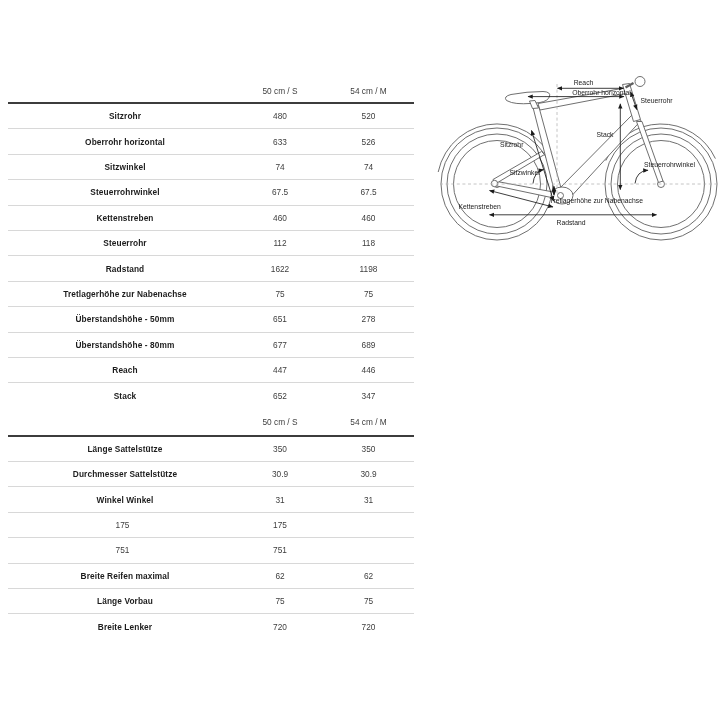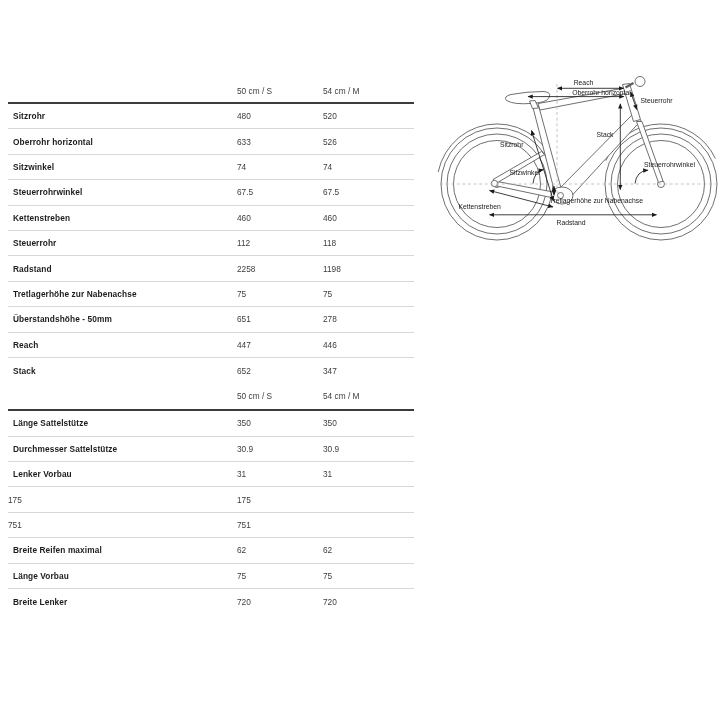--- a/index.html
+++ b/index.html
@@ -1,20 +1,20 @@
 <!DOCTYPE html>
 <html><head>
 <meta charset="utf-8">
 <style>
   html,body { margin:0; padding:0; background:#ffffff; }
   .page {
     position:relative; width:720px; height:720px; overflow:hidden;
     background:#ffffff; font-family:"Liberation Sans", sans-serif;
   }
-  .spec-table { position:absolute; left:8px; top:80px; width:406px; }
+  .spec-table { position:absolute; left:8px; top:80px; width:406px;text-align:center; }
   .t-row {
     display:grid; grid-template-columns:229px 86px 91px;
     align-items:center; height:25.4px; box-sizing:border-box;
     border-bottom:1px solid #d8d8d8;
     font-size:8.3px; color:#3d3d3d;
   }
   .t-row.t-head { height:24px; border-bottom:2px solid #3c3c3c; }
   .t-row.t-head2 { height:28px; border-bottom:2px solid #3c3c3c; }
   .t-row.last { border-bottom:none; }
   .c { white-space:nowrap; overflow:hidden; }
@@ -58,32 +58,37 @@
         <div class="c val">460</div>
         <div class="c val">460</div>
       </div>
       <div class="t-row">
         <div class="c label">Steuerrohr</div>
         <div class="c val">112</div>
         <div class="c val">118</div>
       </div>
       <div class="t-row">
         <div class="c label">Radstand</div>
-        <div class="c val">2258</div>
+        <div class="c val">1622</div>
         <div class="c val">1198</div>
       </div>
       <div class="t-row">
         <div class="c label">Tretlagerhöhe zur Nabenachse</div>
         <div class="c val">75</div>
         <div class="c val">75</div>
       </div>
       <div class="t-row">
         <div class="c label">Überstandshöhe - 50mm</div>
         <div class="c val">651</div>
         <div class="c val">278</div>
+      </div>
+      <div class="t-row">
+        <div class="c label">Überstandshöhe - 80mm</div>
+        <div class="c val">677</div>
+        <div class="c val">689</div>
       </div>
       <div class="t-row">
         <div class="c label">Reach</div>
         <div class="c val">447</div>
         <div class="c val">446</div>
       </div>
       <div class="t-row last">
         <div class="c label">Stack</div>
         <div class="c val">652</div>
         <div class="c val">347</div>
@@ -97,21 +102,21 @@
         <div class="c label">Länge Sattelstütze</div>
         <div class="c val">350</div>
         <div class="c val">350</div>
       </div>
       <div class="t-row">
         <div class="c label">Durchmesser Sattelstütze</div>
         <div class="c val">30.9</div>
         <div class="c val">30.9</div>
       </div>
       <div class="t-row">
-        <div class="c label">Lenker Vorbau</div>
+        <div class="c label">Winkel Winkel</div>
         <div class="c val">31</div>
         <div class="c val">31</div>
       </div>
       <div class="t-row">
         <div class="c val">175</div>
         <div class="c val">175</div>
       </div>
       <div class="t-row">
         <div class="c val">751</div>
         <div class="c val">751</div>

